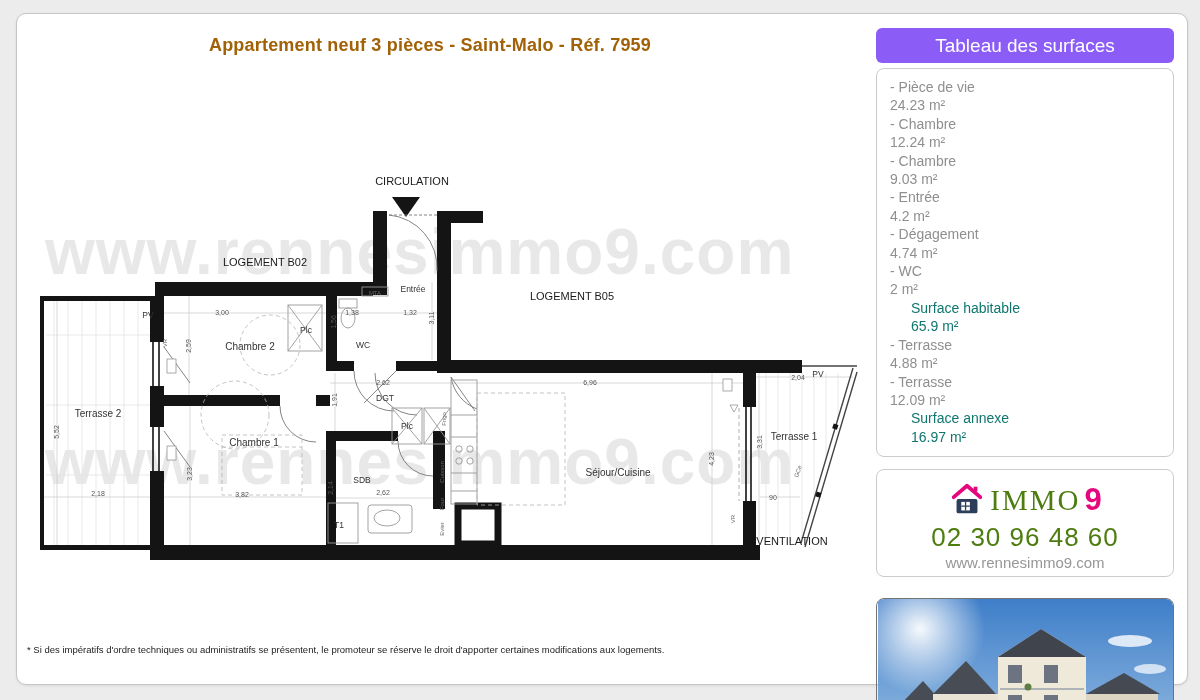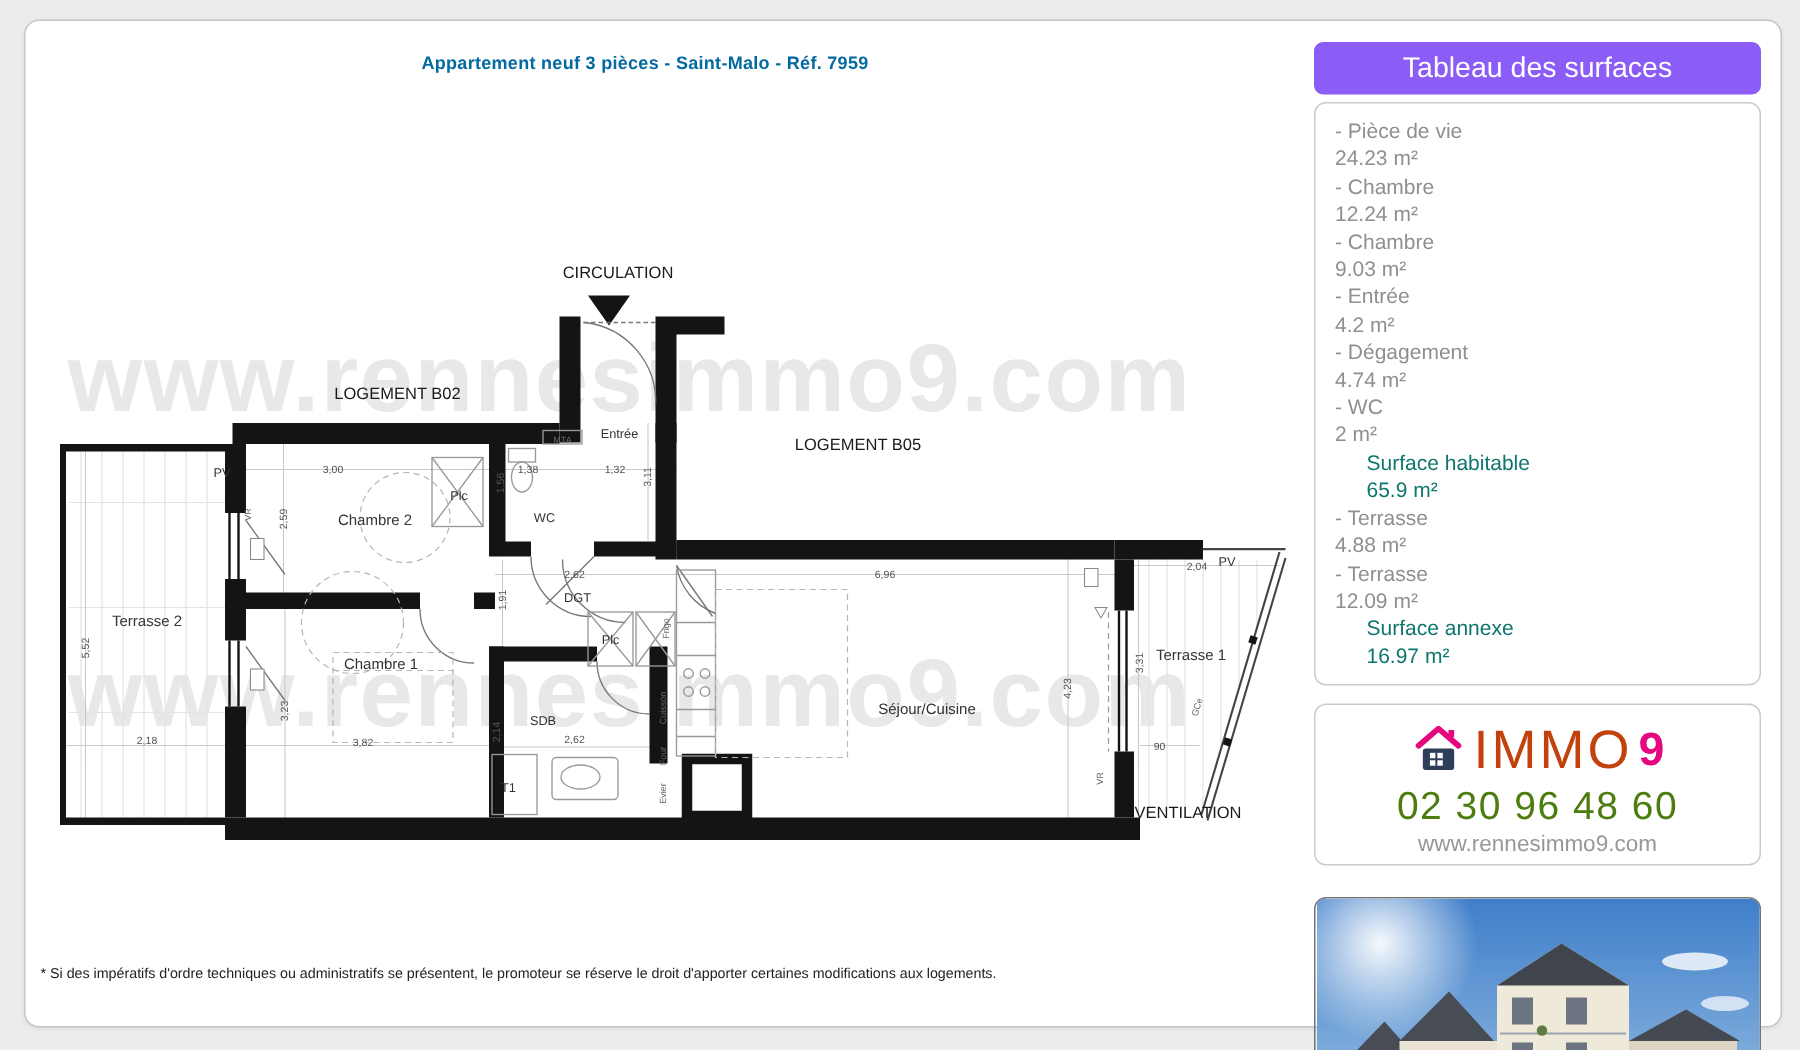--- a/index.html
+++ b/index.html
@@ -1,19 +1,19 @@
 <!DOCTYPE html>
 <html><head>
 <meta charset="utf-8">
 <style>
   * { margin:0; padding:0; box-sizing:border-box; }
   html,body { width:1200px; height:700px; background:#ececec; font-family:"Liberation Sans", sans-serif; overflow:hidden; }
   .page-card { position:absolute; left:16px; top:13px; width:1172px; height:672px; background:#fff; border:1px solid #c6c6c6; border-radius:10px; box-shadow:0 1px 3px rgba(0,0,0,.08); }
 
-  .plan-title { position:absolute; left:30px; top:35px; width:800px; text-align:center; font-size:12px; font-weight:bold; color:#0369a1; letter-spacing:.2px; }
+  .plan-title { position:absolute; left:30px; top:35px; width:800px; text-align:center; font-size:18px; font-weight:bold; color:#a16207; letter-spacing:.2px; }
 
   .plan-wrap { position:absolute; left:30px; top:165px; width:830px; height:408px; }
   .plan-wrap svg { position:absolute; left:0; top:0; }
   .watermark { position:absolute; left:15px; width:800px; font-size:64px; font-weight:bold; color:rgba(185,185,185,.33); white-space:nowrap; overflow:hidden; pointer-events:none; letter-spacing:1px; }
   .wm1 { top:50px; } .wm2 { top:260px; }
 
   text { font-family:"Liberation Sans", sans-serif; }
   .pl-zone  { font-size:11px; fill:#1a1a1a; }
   .pl-room  { font-size:10px; fill:#333; }
   .pl-small { font-size:8.5px; fill:#333; }
@@ -22,21 +22,21 @@
   text { text-anchor:middle; }
 
   .sidebar { position:absolute; left:876px; top:28px; width:298px; }
   .surf-header { background:#8b5cf6; border-radius:6px; height:35px; display:flex; align-items:center; justify-content:center; color:#fff; font-size:19px; }
   .surf-card { margin-top:5px; background:#fff; border:1px solid #cbcbcb; border-radius:8px; padding:9px 13px 10px 13px; }
   .row { display:flex; justify-content:space-between; font-size:14px; color:#8f8f8f; line-height:18.4px;flex-direction:column; }
   .row.bold { color:#0f766e; font-weight:normal;margin-left:21px; }
 
   .logo-card { margin-top:12px; background:#fff; border:1px solid #cbcbcb; border-radius:8px; height:108px; text-align:center; padding-top:10px; }
   .brand-line { display:flex; align-items:center; justify-content:center; gap:4px; height:40px; }
-  .brand-immo { font-size:36px; color:#c2410c; letter-spacing:2px; }
+  .brand-immo { font-size:29px; color:#4d7c0f; letter-spacing:2px;font-family:Liberation Serif, serif; }
   .brand-9 { font-size:31px; color:#e5077e; font-weight:bold; }
   .phone { font-size:26px; font-weight:normal; color:#4d7c0f; letter-spacing:1px; margin-top:2px; }
   .website { font-size:15px; color:#979797; margin-top:1px; }
 
   .photo-card { position:relative; margin-top:21px; width:298px; height:255px; border-radius:8px; overflow:hidden; border:1px solid #737373; }
   .ref-badge { position:absolute; left:10px; bottom:10px; background:rgba(45,45,45,.82); border-radius:6px; padding:5px 14px; font-size:20px; color:#b9b9b9; }
   .ref-badge b { color:#fff; margin-left:6px; letter-spacing:.5px; }
 
   .footnote { position:absolute; left:27px; top:644px; font-size:9.5px; color:#222; }
 </style>

